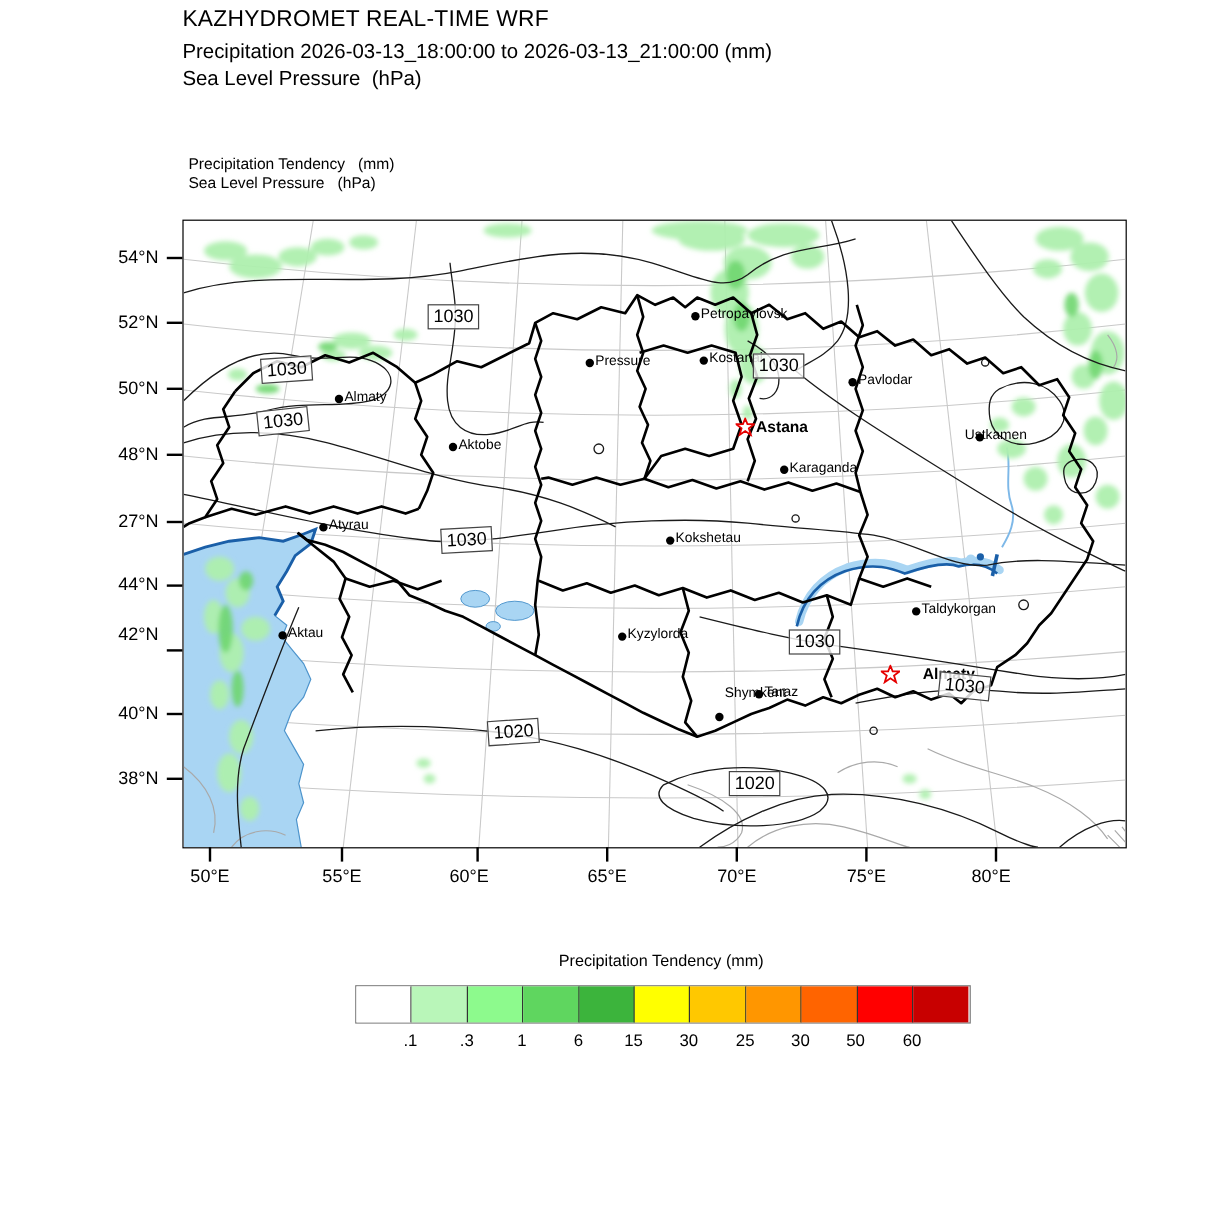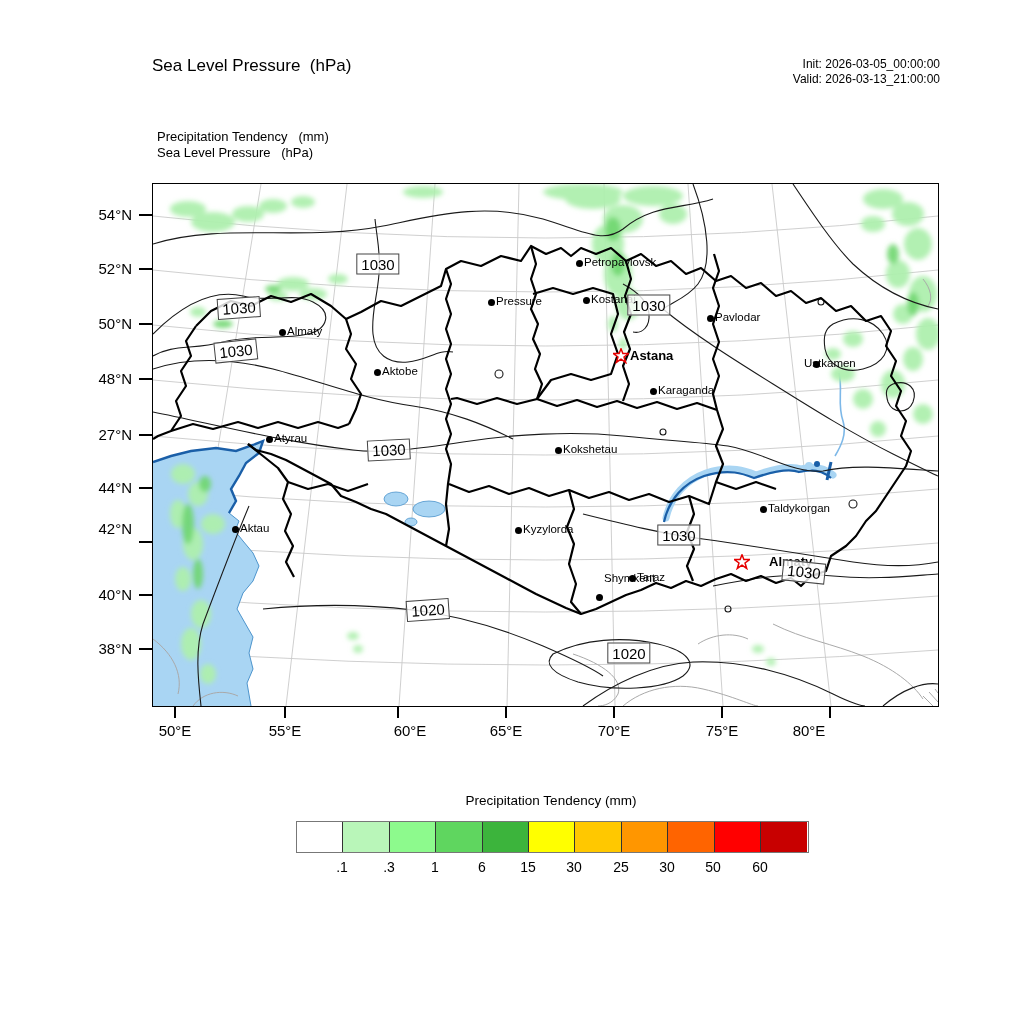--- a/index.html
+++ b/index.html
@@ -36,25 +36,23 @@
   #colorbar{left:296px;top:821px;width:511px;height:30px;border:1px solid #777;display:flex;box-sizing:content-box;}
   .cbcell{width:46.4px;height:30px;border-right:1px solid #333;box-sizing:border-box;}
   .cbcell:last-child{border-right:none;}
   .cbtick{position:absolute;top:859px;transform:translateX(-50%);font-size:14px;}
 </style>
 </head>
 <body>
 
 <div id="page">
 
+  <div class="abs" id="title">KAZHYDROMET REAL-TIME WRF</div>
+  <div class="abs" id="sub1">Precipitation 2026-03-13_18:00:00 to 2026-03-13_21:00:00 (mm)</div>
   <div class="abs pre" id="sub2">Sea Level Pressure  (hPa)</div>
-  <div class="abs" id="initvalid">
-    <div>Init: 2026-03-05_00:00:00</div>
-    <div>Valid: 2026-03-13_21:00:00</div>
-  </div>
 
   <div class="abs pre" id="fld1">Precipitation Tendency   (mm)</div>
   <div class="abs pre" id="fld2">Sea Level Pressure   (hPa)</div>
 
   <div class="abs" id="map">
     <svg width="785" height="522" viewBox="0 0 785 522">
       <defs>
         <filter id="blur">
             <feGaussianBlur stdDeviation="2.4"></feGaussianBlur>
           </filter>
@@ -331,29 +329,29 @@
     <div class="ytick" style="top:648px"></div>
       <div class="ylab" style="top:640px">38°N</div>
   </div>
 
   <div>
     <div class="xtick" style="left:174px"></div>
       <div class="xlab" style="left:145px">50°E</div>
     <div class="xtick" style="left:284px"></div>
       <div class="xlab" style="left:255px">55°E</div>
     <div class="xtick" style="left:397px"></div>
-      <div class="xlab" style="left:380px">60°E</div>
+      <div class="xlab" style="left:361px">60°E</div>
     <div class="xtick" style="left:505px"></div>
       <div class="xlab" style="left:476px">65°E</div>
     <div class="xtick" style="left:613px"></div>
       <div class="xlab" style="left:584px">70°E</div>
     <div class="xtick" style="left:721px"></div>
       <div class="xlab" style="left:692px">75°E</div>
     <div class="xtick" style="left:829px"></div>
-      <div class="xlab" style="left:779px">80°E</div>
+      <div class="xlab" style="left:796px">80°E</div>
   </div>
 
   <div class="abs" id="legend-title">Precipitation Tendency (mm)</div>
   <div class="abs" id="colorbar">
     <div class="cbcell" style="background-color: rgb(255, 255, 255);"></div>
     <div class="cbcell" style="background-color: rgb(185, 246, 185);"></div>
     <div class="cbcell" style="background-color: rgb(141, 250, 141);"></div>
     <div class="cbcell" style="background-color: rgb(95, 214, 95);"></div>
     <div class="cbcell" style="background-color: rgb(60, 180, 60);"></div>
     <div class="cbcell" style="background-color: rgb(255, 255, 0);"></div>

